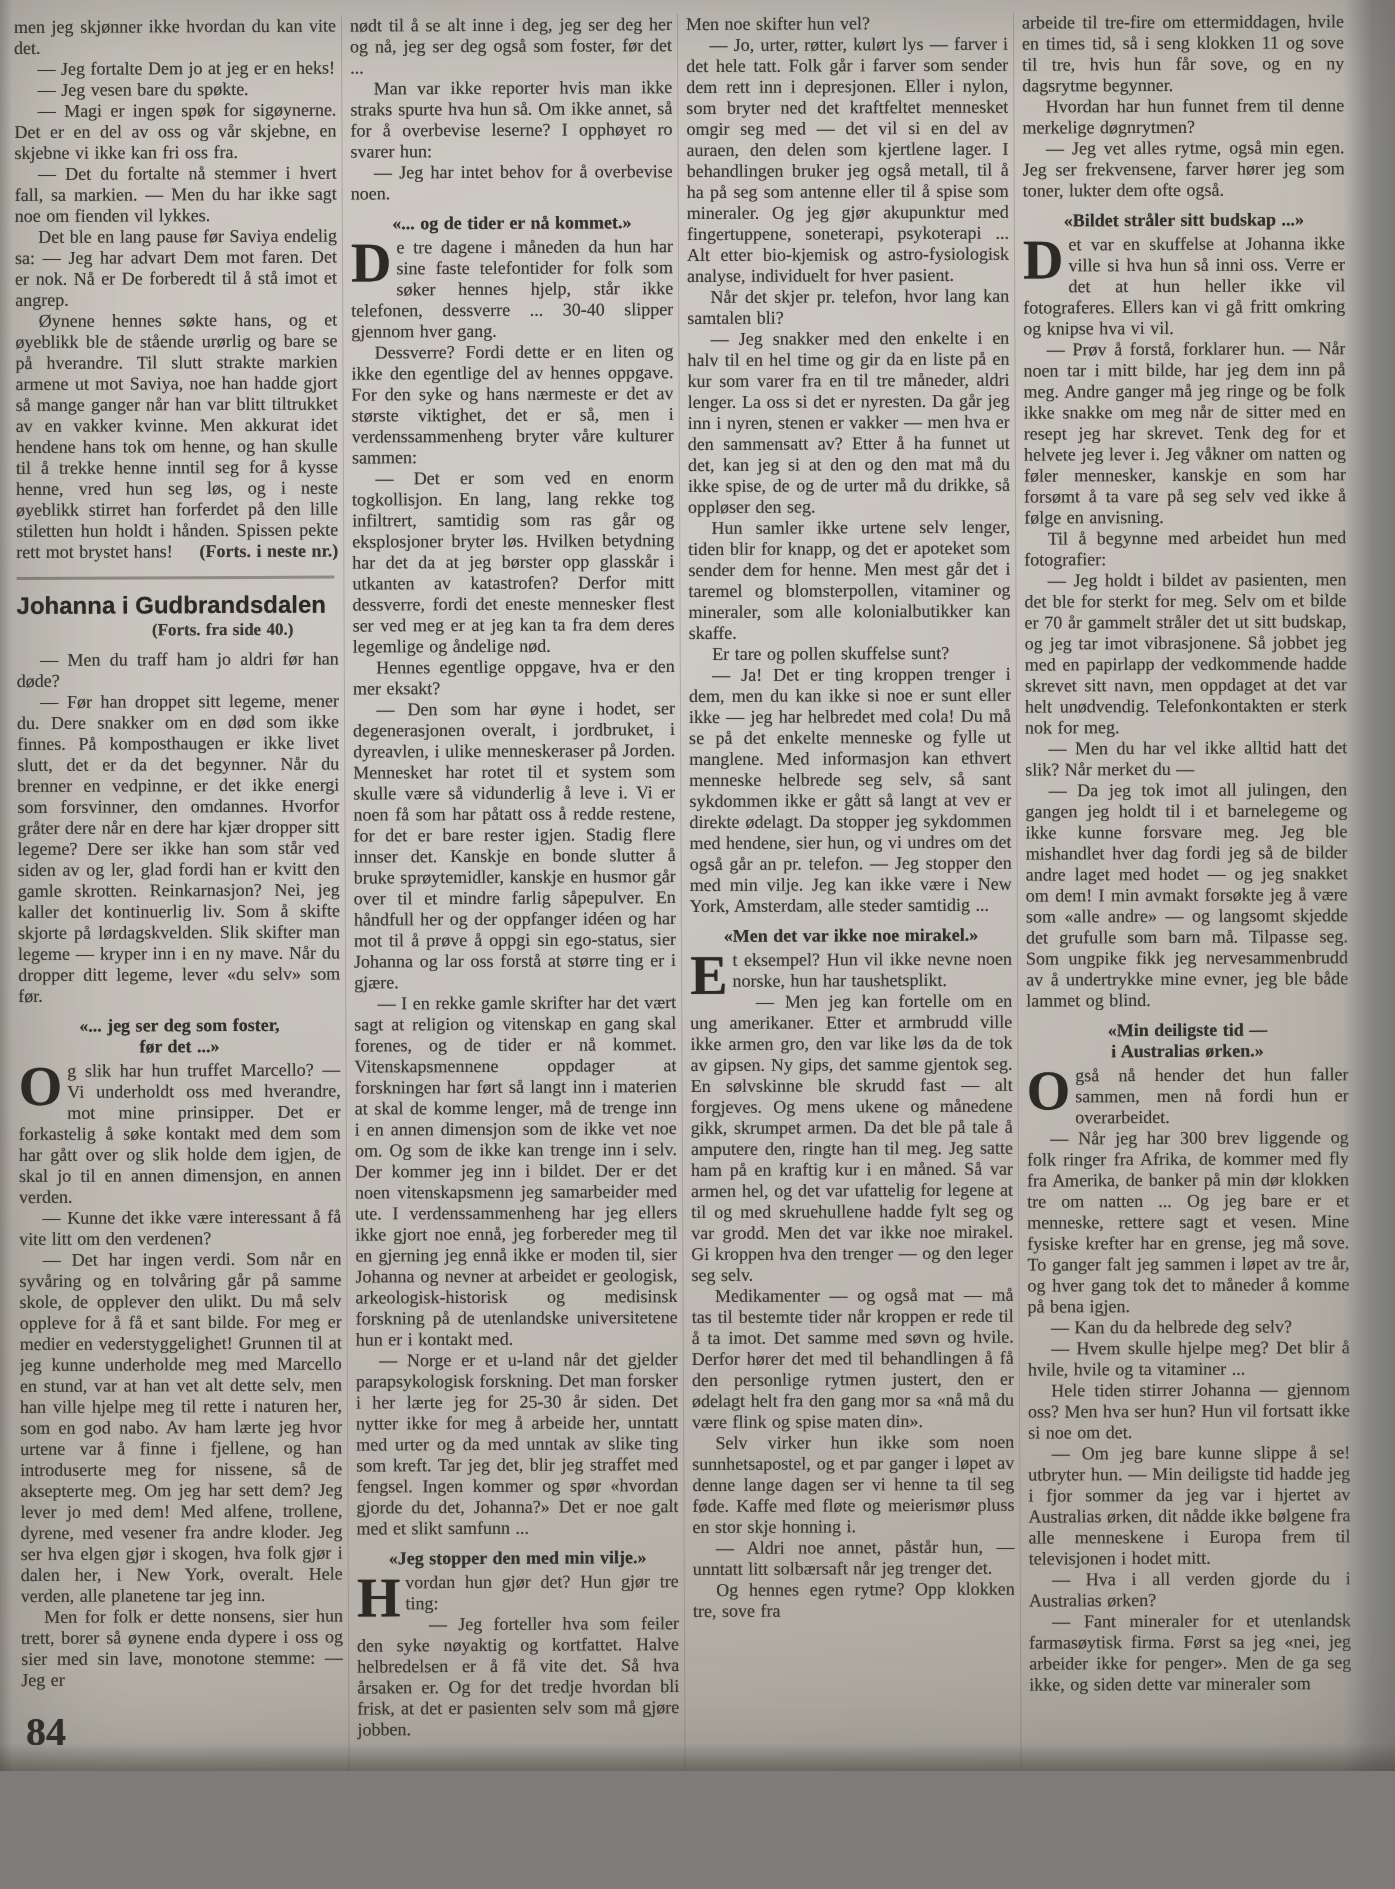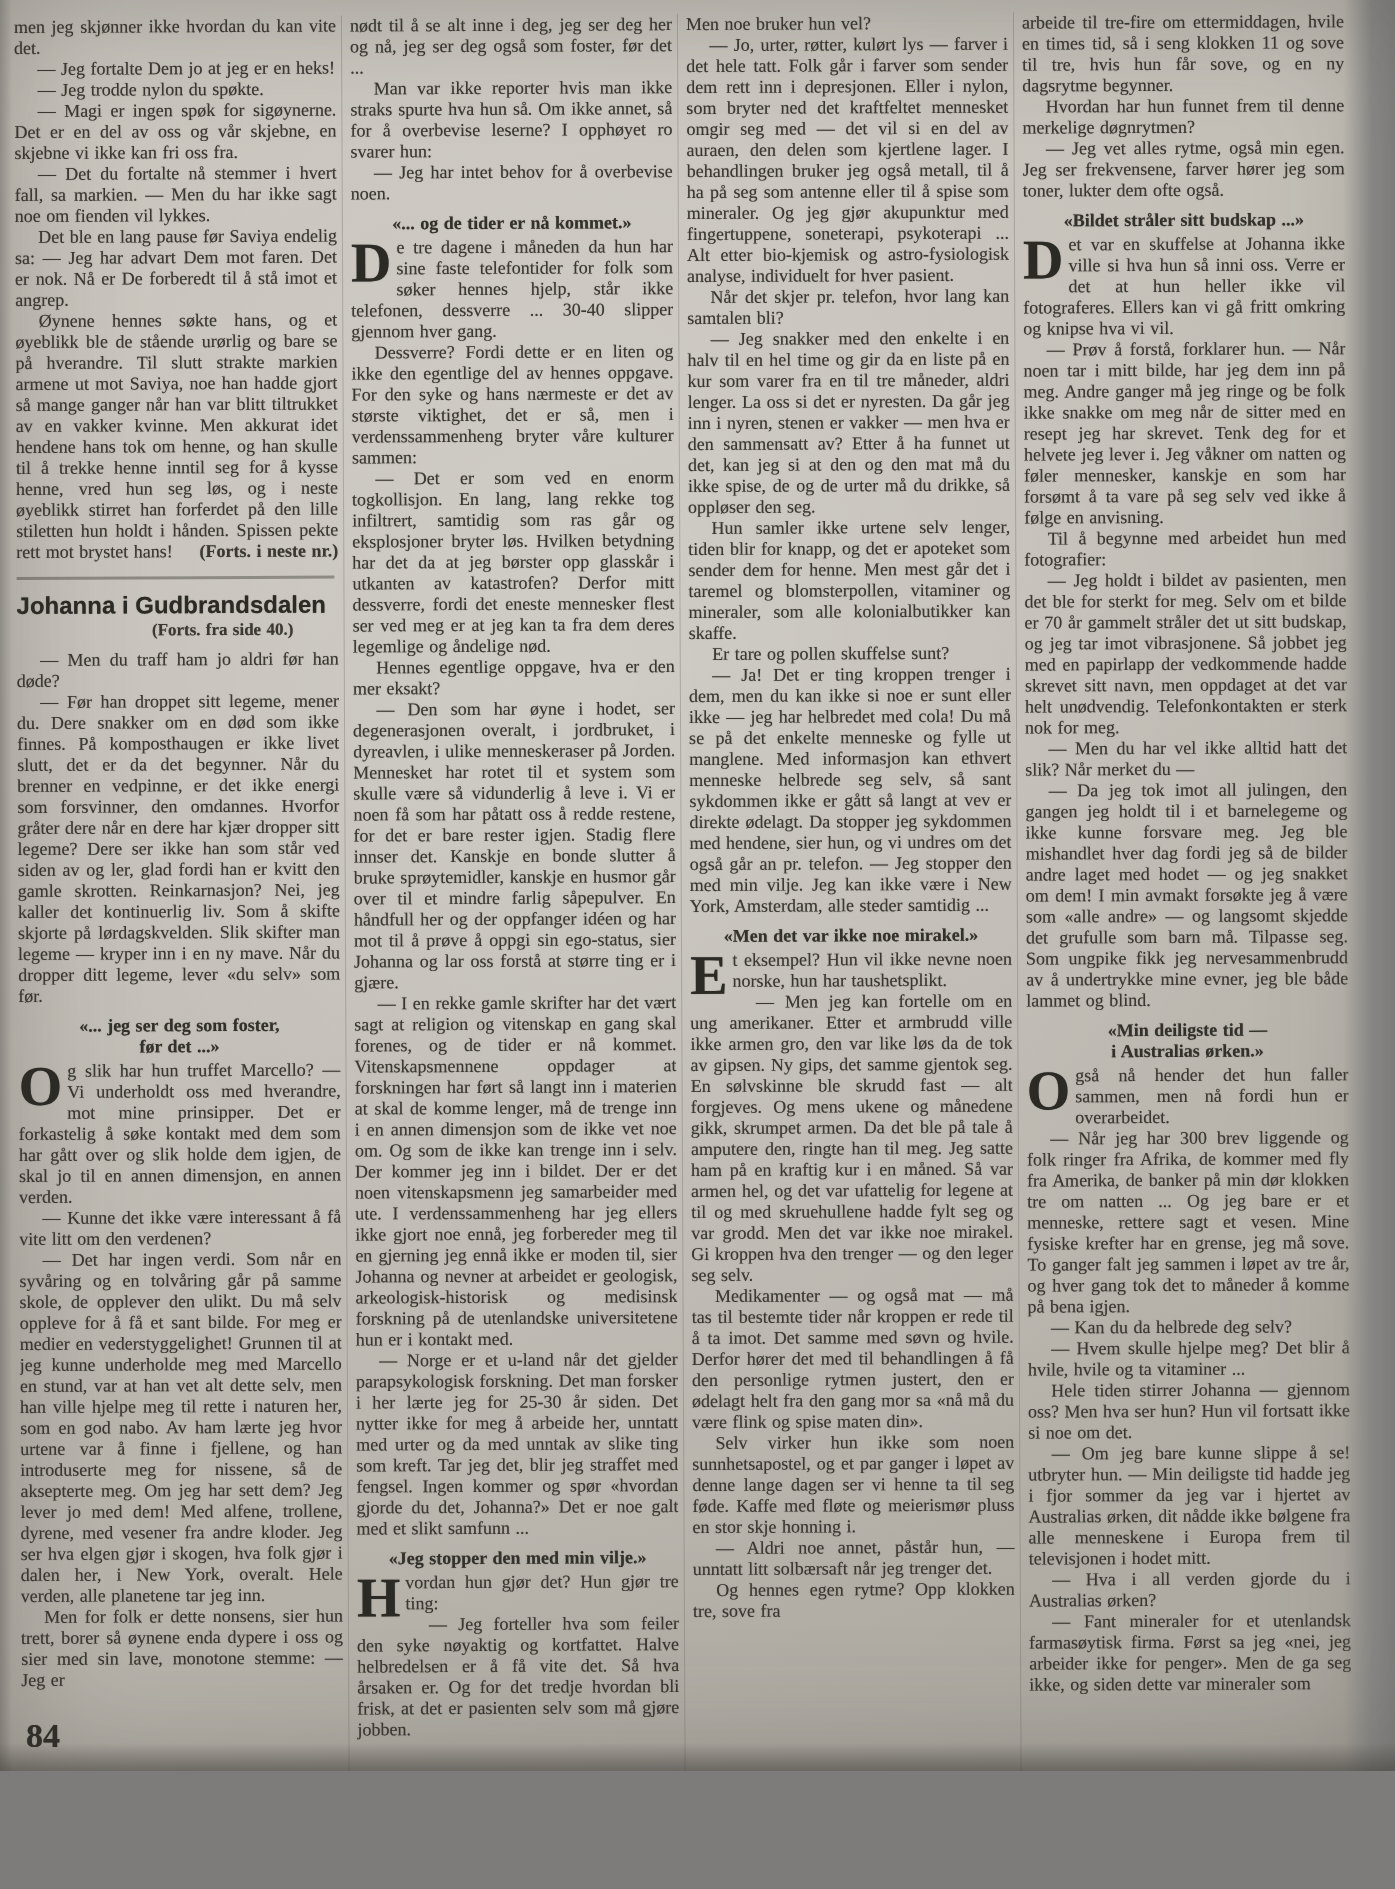--- a/index.html
+++ b/index.html
@@ -39,31 +39,31 @@
 
   .crosshead { margin:9px 0 3px; font-weight:bold; font-size:18px; line-height:21px;
     text-align:center; text-indent:0; white-space:pre-line; color:#33312b;
     text-shadow:0 0 1px rgba(51,49,43,0.6); }
 
   .dropcap-para { text-indent:0; }
   .dropcap { float:left; font-size:56px; line-height:44px; font-weight:bold;
     margin:3px 5px 0 0; color:#2b2a25; text-shadow:0 0 1px rgba(43,42,37,0.6); }
 
   .page-number { position:absolute; left:26px; bottom:16px; z-index:3;
-    font-size:34px; font-weight:bold; color:#2f2d28; text-shadow:0 0 1px rgba(47,45,40,0.6); }
+    font-size:40px; font-weight:bold; color:#2f2d28; text-shadow:0 0 1px rgba(47,45,40,0.6); }
 </style>
 </head>
 <body>
 
 <div class="page">
   <div class="cols" id="columns">
       <div class="col">
         <p class="para noindent"><span>men jeg skjønner ikke hvordan du kan vite det.</span></p>
         <p class="para"><span>— Jeg fortalte Dem jo at jeg er en heks!</span></p>
-        <p class="para"><span>— Jeg trodde nylon du spøkte.</span></p>
+        <p class="para"><span>— Jeg vesen bare du spøkte.</span></p>
         <p class="para"><span>— Magi er ingen spøk for sigøynerne. Det er en del av oss og vår skjebne, en skjebne vi ikke kan fri oss fra.</span></p>
         <p class="para"><span>— Det du fortalte nå stemmer i hvert fall, sa markien. — Men du har ikke sagt noe om fienden vil lykkes.</span></p>
         <p class="para"><span>Det ble en lang pause før Saviya endelig sa: — Jeg har advart Dem mot faren. Det er nok. Nå er De forberedt til å stå imot et angrep.</span></p>
         <p class="para"><span>Øynene hennes søkte hans, og et øyeblikk ble de stående urørlig og bare se på hverandre. Til slutt strakte markien armene ut mot Saviya, noe han hadde gjort så mange ganger når han var blitt tiltrukket av en vakker kvinne. Men akkurat idet hendene hans tok om henne, og han skulle til å trekke henne inntil seg for å kysse henne, vred hun seg løs, og i neste øyeblikk stirret han forferdet på den lille stiletten hun holdt i hånden. Spissen pekte rett mot brystet hans!</span> <span class="cont-note">(Forts. i neste nr.)</span></p>
         <div class="divider"></div>
         <h2 class="headline">Johanna i Gudbrandsdalen</h2>
         <p class="para subline">(Forts. fra side 40.)</p>
         <p class="para"><span>— Men du traff ham jo aldri før han døde?</span></p>
         <p class="para"><span>— Før han droppet sitt legeme, mener du. Dere snakker om en død som ikke finnes. På komposthaugen er ikke livet slutt, det er da det begynner. Når du brenner en vedpinne, er det ikke energi som forsvinner, den omdannes. Hvorfor gråter dere når en dere har kjær dropper sitt legeme? Dere ser ikke han som står ved siden av og ler, glad fordi han er kvitt den gamle skrotten. Reinkarnasjon? Nei, jeg kaller det kontinuerlig liv. Som å skifte skjorte på lørdagskvelden. Slik skifter man legeme — kryper inn i en ny mave. Når du dropper ditt legeme, lever «du selv» som før.</span></p>
         <p class="para crosshead">«... jeg ser deg som foster,
@@ -83,21 +83,21 @@
         <p class="para"><span>— Det er som ved en enorm togkollisjon. En lang, lang rekke tog infiltrert, samtidig som ras går og eksplosjoner bryter løs. Hvilken betydning har det da at jeg børster opp glasskår i utkanten av katastrofen? Derfor mitt dessverre, fordi det eneste mennesker flest ser ved meg er at jeg kan ta fra dem deres legemlige og åndelige nød.</span></p>
         <p class="para"><span>Hennes egentlige oppgave, hva er den mer eksakt?</span></p>
         <p class="para"><span>— Den som har øyne i hodet, ser degenerasjonen overalt, i jordbruket, i dyreavlen, i ulike menneskeraser på Jorden. Mennesket har rotet til et system som skulle være så vidunderlig å leve i. Vi er noen få som har påtatt oss å redde restene, for det er bare rester igjen. Stadig flere innser det. Kanskje en bonde slutter å bruke sprøytemidler, kanskje en husmor går over til et mindre farlig såpepulver. En håndfull her og der oppfanger idéen og har mot til å prøve å oppgi sin ego-status, sier Johanna og lar oss forstå at større ting er i gjære.</span></p>
         <p class="para"><span>— I en rekke gamle skrifter har det vært sagt at religion og vitenskap en gang skal forenes, og de tider er nå kommet. Vitenskapsmennene oppdager at forskningen har ført så langt inn i materien at skal de komme lenger, må de trenge inn i en annen dimensjon som de ikke vet noe om. Og som de ikke kan trenge inn i selv. Der kommer jeg inn i bildet. Der er det noen vitenskapsmenn jeg samarbeider med ute. I verdenssammenheng har jeg ellers ikke gjort noe ennå, jeg forbereder meg til en gjerning jeg ennå ikke er moden til, sier Johanna og nevner at arbeidet er geologisk, arkeologisk-historisk og medisinsk forskning på de utenlandske universitetene hun er i kontakt med.</span></p>
         <p class="para"><span>— Norge er et u-land når det gjelder parapsykologisk forskning. Det man forsker i her lærte jeg for 25-30 år siden. Det nytter ikke for meg å arbeide her, unntatt med urter og da med unntak av slike ting som kreft. Tar jeg det, blir jeg straffet med fengsel. Ingen kommer og spør «hvordan gjorde du det, Johanna?» Det er noe galt med et slikt samfunn ...</span></p>
         <p class="para crosshead">«Jeg stopper den med min vilje.»</p>
         <p class="para dropcap-para"><span class="dropcap">H</span><span>vordan hun gjør det? Hun gjør tre ting:</span></p>
         <p class="para"><span>— Jeg forteller hva som feiler den syke nøyaktig og kortfattet. Halve helbredelsen er å få vite det. Så hva årsaken er. Og for det tredje hvordan bli frisk, at det er pasienten selv som må gjøre jobben.</span></p>
       </div>
       <div class="col">
-        <p class="para noindent"><span>Men noe bruker hun vel?</span></p>
+        <p class="para noindent"><span>Men noe skifter hun vel?</span></p>
         <p class="para"><span>— Jo, urter, røtter, kulørt lys — farver i det hele tatt. Folk går i farver som sender dem rett inn i depresjonen. Eller i nylon, som bryter ned det kraftfeltet mennesket omgir seg med — det vil si en del av auraen, den delen som kjertlene lager. I behandlingen bruker jeg også metall, til å ha på seg som antenne eller til å spise som mineraler. Og jeg gjør akupunktur med fingertuppene, soneterapi, psykoterapi ... Alt etter bio-kjemisk og astro-fysiologisk analyse, individuelt for hver pasient.</span></p>
         <p class="para"><span>Når det skjer pr. telefon, hvor lang kan samtalen bli?</span></p>
         <p class="para"><span>— Jeg snakker med den enkelte i en halv til en hel time og gir da en liste på en kur som varer fra en til tre måneder, aldri lenger. La oss si det er nyresten. Da går jeg inn i nyren, stenen er vakker — men hva er den sammensatt av? Etter å ha funnet ut det, kan jeg si at den og den mat må du ikke spise, de og de urter må du drikke, så oppløser den seg.</span></p>
         <p class="para"><span>Hun samler ikke urtene selv lenger, tiden blir for knapp, og det er apoteket som sender dem for henne. Men mest går det i taremel og blomsterpollen, vitaminer og mineraler, som alle kolonialbutikker kan skaffe.</span></p>
         <p class="para"><span>Er tare og pollen skuffelse sunt?</span></p>
         <p class="para"><span>— Ja! Det er ting kroppen trenger i dem, men du kan ikke si noe er sunt eller ikke — jeg har helbredet med cola! Du må se på det enkelte menneske og fylle ut manglene. Med informasjon kan ethvert menneske helbrede seg selv, så sant sykdommen ikke er gått så langt at vev er direkte ødelagt. Da stopper jeg sykdommen med hendene, sier hun, og vi undres om det også går an pr. telefon. — Jeg stopper den med min vilje. Jeg kan ikke være i New York, Amsterdam, alle steder samtidig ...</span></p>
         <p class="para crosshead">«Men det var ikke noe mirakel.»</p>
         <p class="para dropcap-para"><span class="dropcap">E</span><span>t eksempel? Hun vil ikke nevne noen norske, hun har taushetsplikt.</span></p>
         <p class="para"><span>— Men jeg kan fortelle om en ung amerikaner. Etter et armbrudd ville ikke armen gro, den var like løs da de tok av gipsen. Ny gips, det samme gjentok seg. En sølvskinne ble skrudd fast — alt forgjeves. Og mens ukene og månedene gikk, skrumpet armen. Da det ble på tale å amputere den, ringte han til meg. Jeg satte ham på en kraftig kur i en måned. Så var armen hel, og det var ufattelig for legene at til og med skruehullene hadde fylt seg og var grodd. Men det var ikke noe mirakel. Gi kroppen hva den trenger — og den leger seg selv.</span></p>
         <p class="para"><span>Medikamenter — og også mat — må tas til bestemte tider når kroppen er rede til å ta imot. Det samme med søvn og hvile. Derfor hører det med til behandlingen å få den personlige rytmen justert, den er ødelagt helt fra den gang mor sa «nå må du være flink og spise maten din».</span></p>

